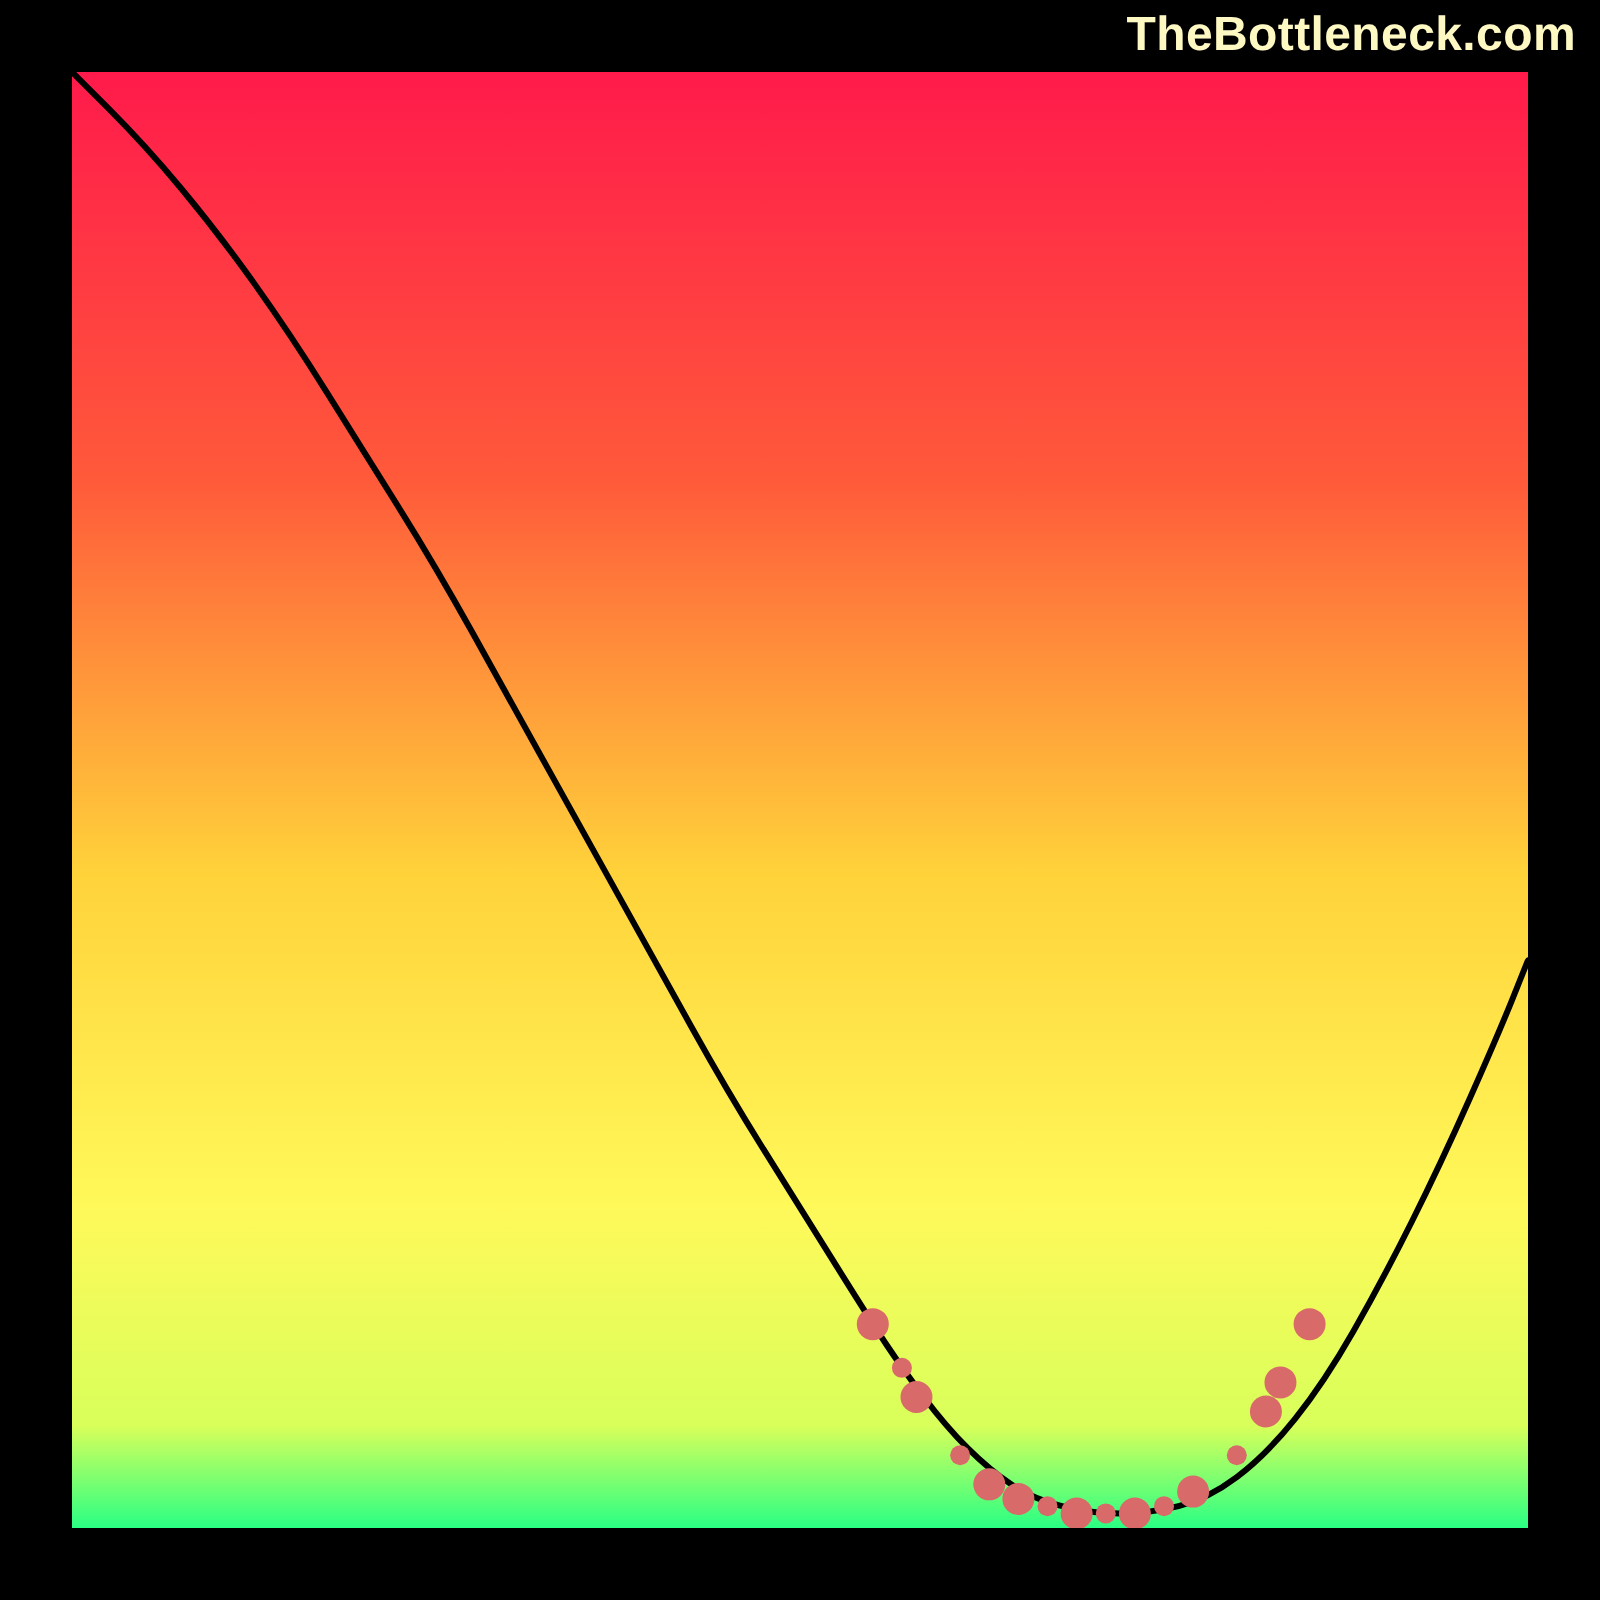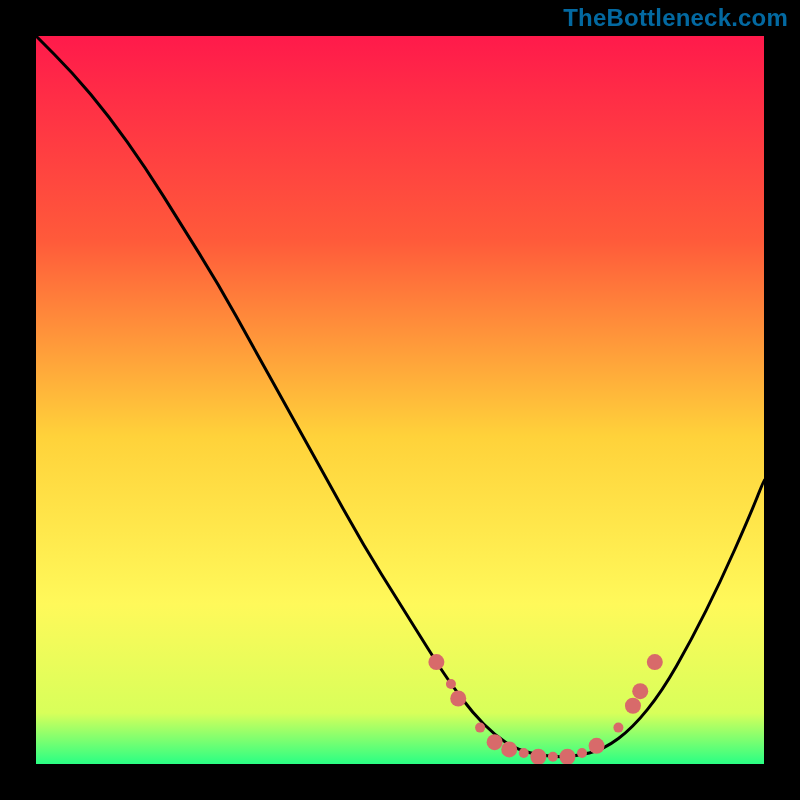--- a/index.html
+++ b/index.html
@@ -18,21 +18,21 @@
     width: 800px;
     height: 800px;
     background: #000;
   }
   .watermark {
     position: absolute;
     top: 4px;
     right: 12px;
     font-size: 24px;
     font-weight: 600;
-    color: #0369a1;
+    color: #fef9c3;
     letter-spacing: 0.2px;
   }
   .plot {
     position: absolute;
     left: 36px;
     top: 36px;
     width: 728px;
     height: 728px;
   }
   svg { display: block; }

